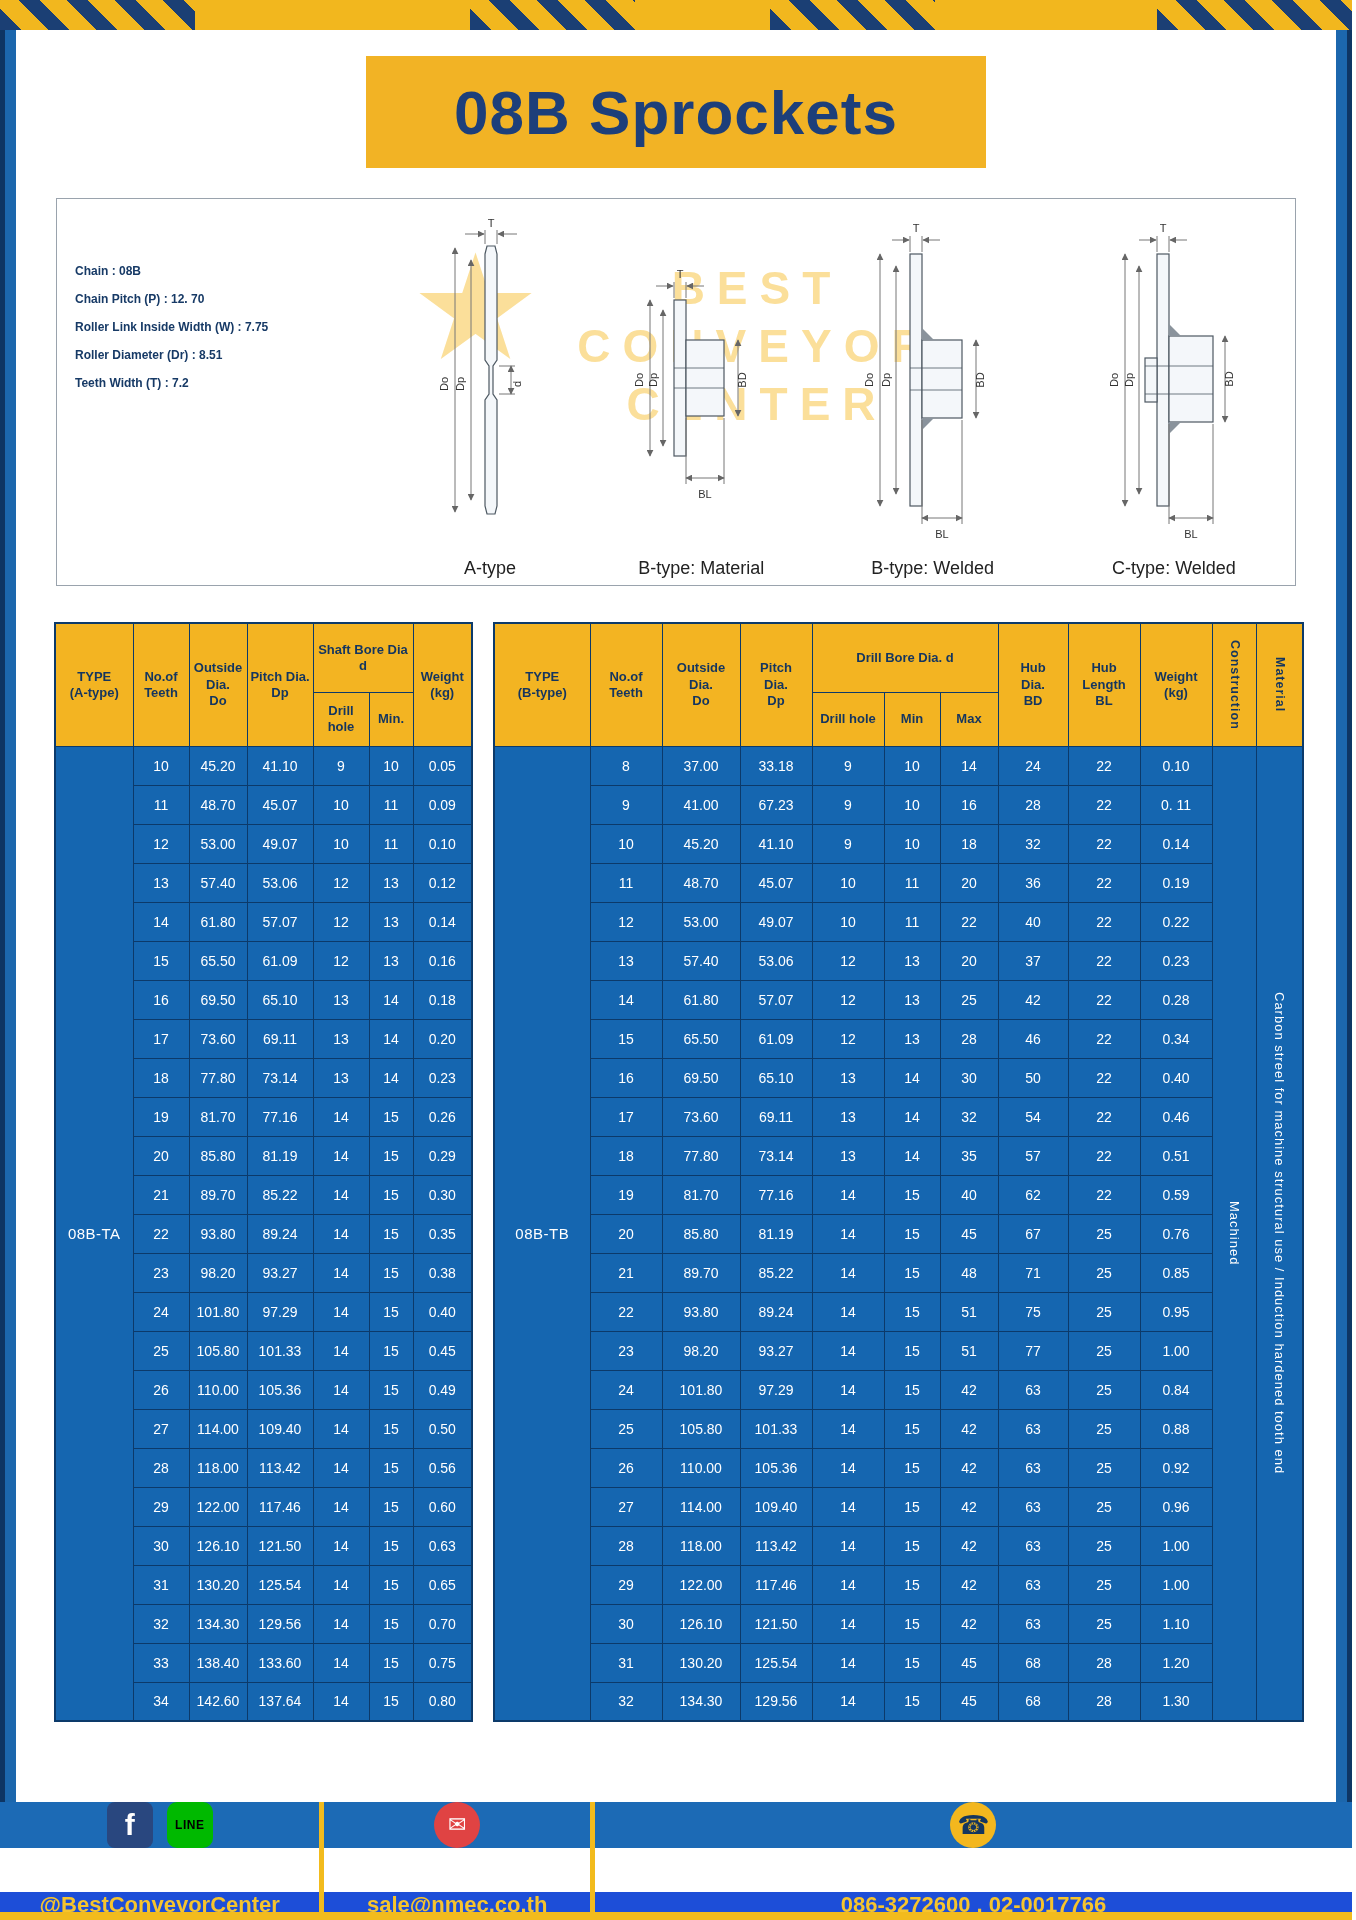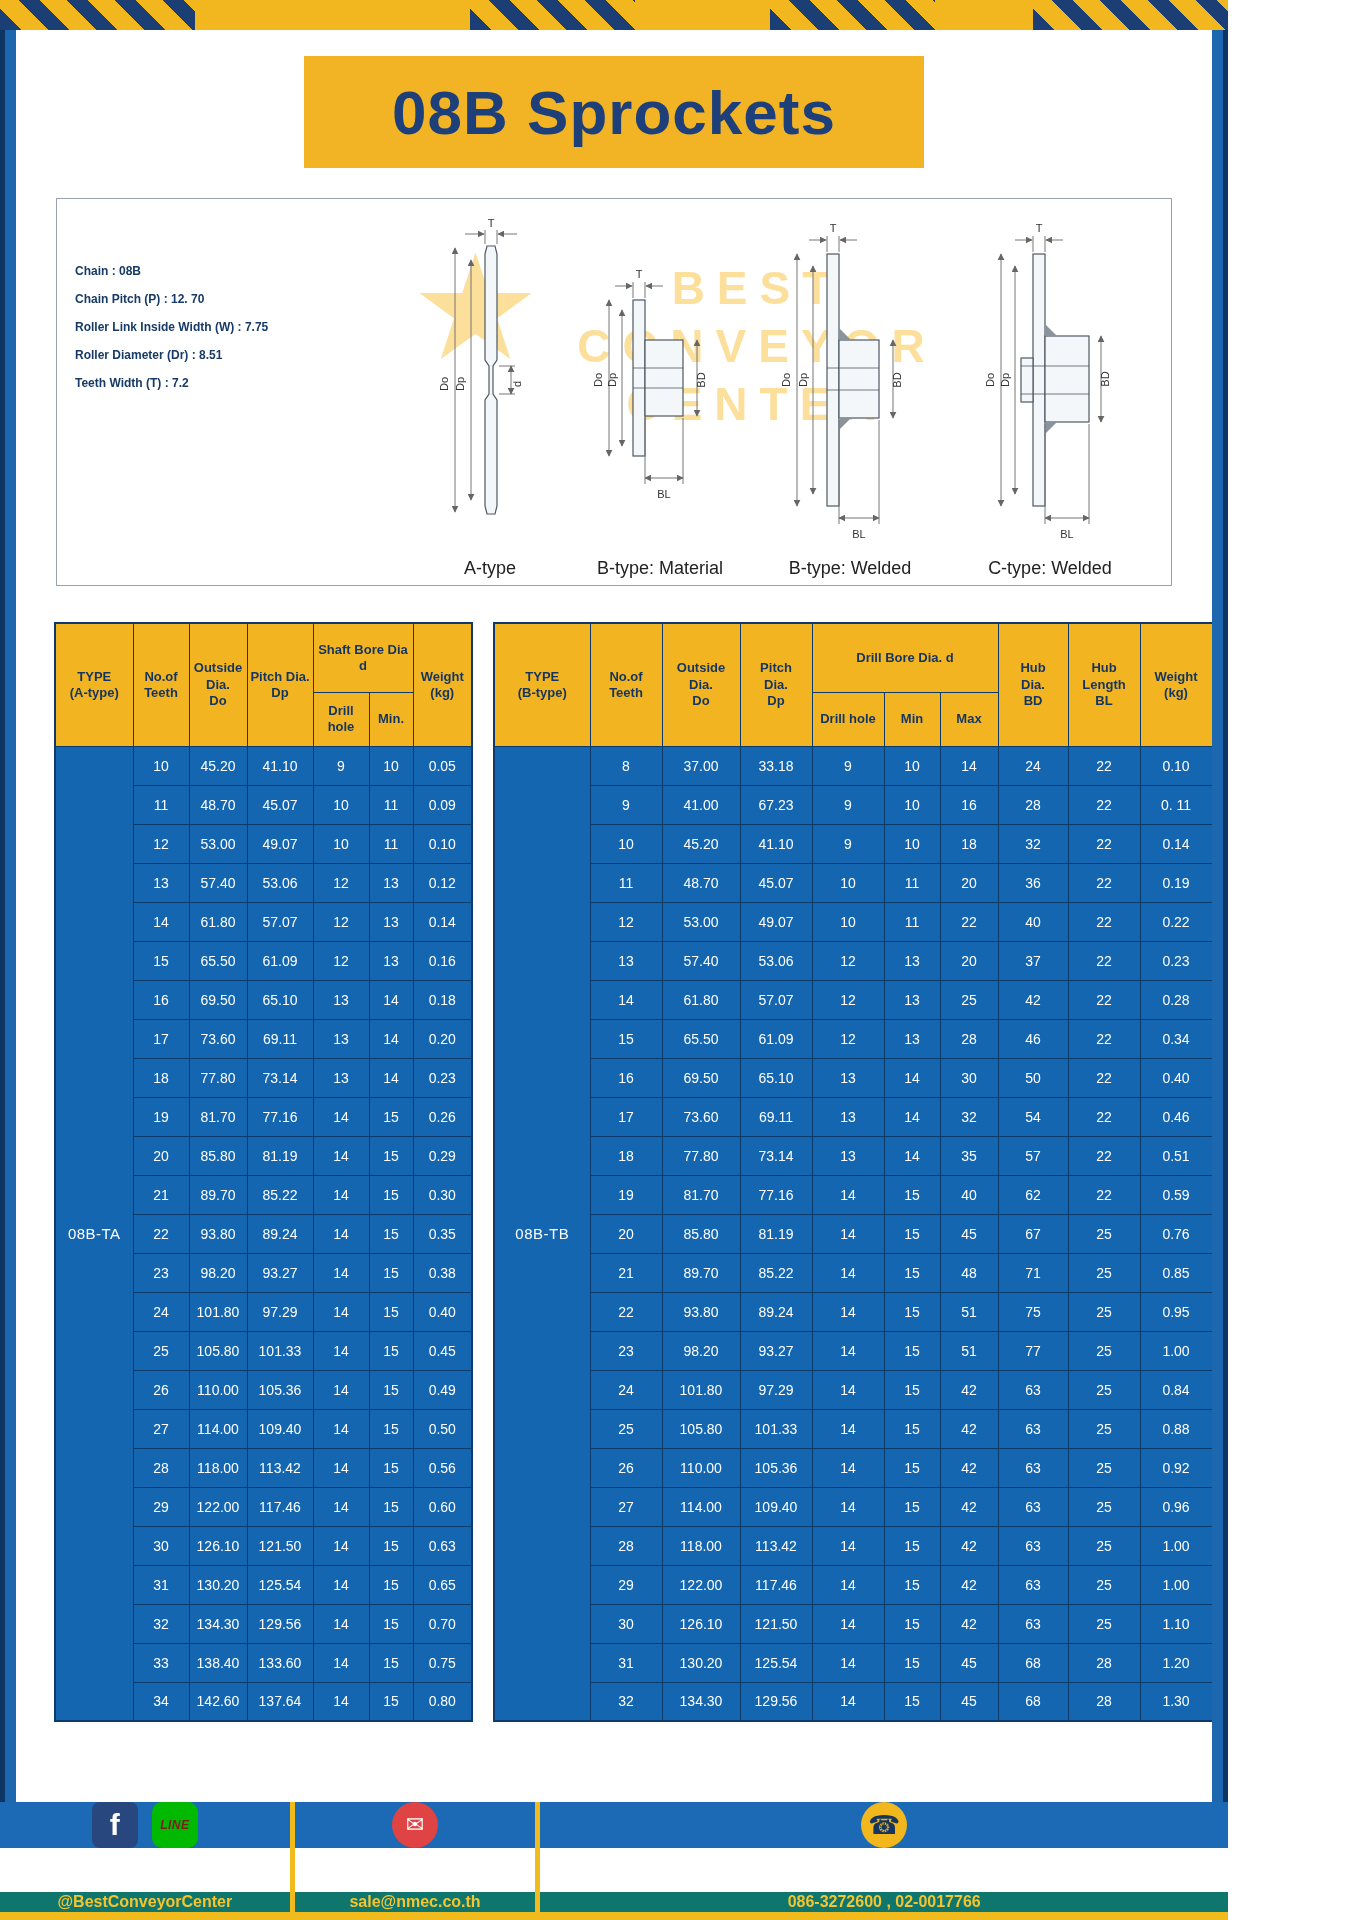--- a/index.html
+++ b/index.html
@@ -2,21 +2,21 @@
 <html><head>
 <meta charset="utf-8">
 <style>
   * { box-sizing: border-box; }
   html,body { margin:0; padding:0; }
   body {
     width:1356px; height:1920px; overflow:hidden;
     font-family:"Liberation Sans", sans-serif;
     background:#ffffff;
   }
-  .page { position:relative; width:1228px; height:1920px; background:#fff; }
+  .page { position:relative; width:1352px; height:1920px; background:#fff; }
 
   
   .hazard { position:absolute; top:0; left:0; right:0; height:30px; background:#f2b71e; }
   .hz { position:absolute; top:0; bottom:0;
         background:repeating-linear-gradient(45deg,#1b3f74 0 15px, rgba(0,0,0,0) 15px 34px); }
   .hz1 { left:0; width:195px; }
   .hz2 { left:470px; width:165px; }
   .hz3 { left:770px; width:165px; }
   .hz4 { right:0; width:195px; }
 
@@ -68,25 +68,25 @@
   th.vhead { writing-mode:vertical-rl; letter-spacing:1px; font-size:12.5px; padding:4px 2px; white-space:normal; }
   td.type-cell { font-size:15px; letter-spacing:.5px; }
   td.vcell { writing-mode:vertical-rl; font-size:13px; letter-spacing:1px; padding:8px 2px; }
 
   
   .footer { position:absolute; left:0; right:0; bottom:8px; height:110px; display:flex; }
   .f-col { display:flex; flex-direction:column; }
   .f-col:not(:last-child) { border-right:5px solid #f2bb1d; }
   .c1 { width:24%; } .c2 { width:20%; } .c3 { width:31%; } .c4 { flex:1; }
   .f-icons { height:66px; background:#1c6ab5; display:flex; align-items:center; justify-content:center; gap:14px; }
-  .f-label { height:44px; background:#0f766e; color:#f6c42d; font-weight:bold; font-size:16px;
+  .f-label { height:44px; background:#1d4ed8; color:#f6c42d; font-weight:bold; font-size:22px;
              display:flex; align-items:center; justify-content:center; white-space:nowrap;margin-top:44px; }
   .icon { width:46px; height:46px; display:flex; align-items:center; justify-content:center; flex:0 0 auto; }
   .fb    { background:#29477f; border-radius:8px;  color:#fff; font-weight:bold; font-size:30px; }
-  .lineb { background:#00b900; border-radius:10px; color:#7f1d1d; font-weight:bold; font-size:12px; letter-spacing:.5px;font-style:italic; }
+  .lineb { background:#00b900; border-radius:10px; color:#000000; font-weight:bold; font-size:12px; letter-spacing:.5px; }
   .mail  { background:#e04343; border-radius:50%;  color:#fff; font-size:22px; }
   .phone { background:#f3b71e; border-radius:50%;  color:#14365f; font-size:26px; }
 
   .bottom-strip { position:absolute; left:0; right:0; bottom:0; height:8px; background:#f2bb1d; }
 </style>
 </head>
 <body>
 
 <svg width="0" height="0" style="position:absolute" aria-hidden="true">
   <defs>

